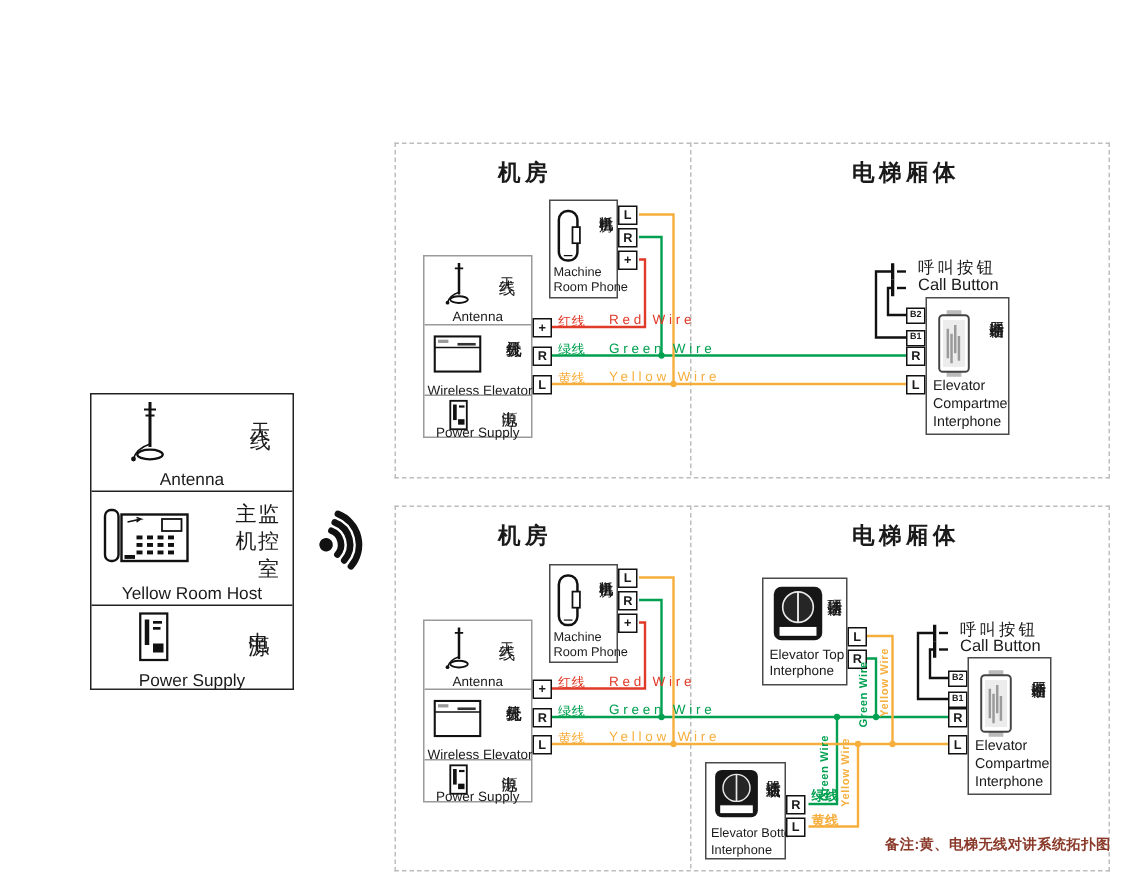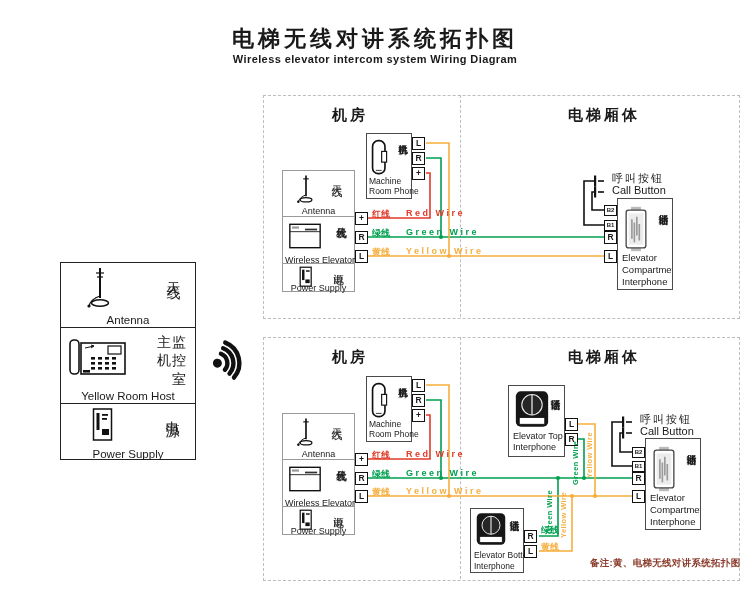--- a/index.html
+++ b/index.html
@@ -25,21 +25,21 @@
   
   .pre{white-space:pre-line;}
   .vzh{writing-mode:vertical-rl;text-orientation:upright;line-height:1.1;}
   .cap{font-weight:normal;}
   
   .term{position:absolute;width:13px;height:13px;background:#fff;border:1.3px solid #111;
         box-sizing:border-box;display:flex;align-items:center;justify-content:center;
         font-size:8.5px;font-weight:bold;line-height:1;z-index:4;}
   .term.sm{height:11px;font-size:6px;}
   
-  .wlabel{position:absolute;display:flex;gap:16px;font-size:9px;font-weight:bold;white-space:nowrap;z-index:5;}
+  .wlabel{position:absolute;display:flex;gap:16px;font-size:9px;font-weight:normal;white-space:nowrap;z-index:5;}
   .wlabel .wen{letter-spacing:2.5px;}
   .c-red{color:var(--red);}
   .c-green{color:var(--green);}
   .c-yellow{color:var(--yellow);}
   .vwire{position:absolute;writing-mode:vertical-rl;transform:rotate(180deg);
          font-size:7.5px;font-weight:bold;letter-spacing:.4px;white-space:nowrap;z-index:5;}
   .wzh{position:absolute;font-size:9px;font-weight:bold;white-space:nowrap;z-index:5;}
   .note{position:absolute;font-size:9.5px;font-weight:bold;color:#8a3a2a;letter-spacing:.3px;white-space:nowrap;}
   
   .wire-layer{position:absolute;left:0;top:0;z-index:3;pointer-events:none;}
@@ -51,22 +51,20 @@
   .icon{position:absolute;}
   .callzh{position:absolute;font-size:11px;letter-spacing:2px;white-space:nowrap;z-index:5;}
   .callen{position:absolute;font-size:11px;white-space:nowrap;z-index:5;}
   .signal{position:absolute;transform:rotate(-14deg);}
 </style>
 </head>
 <body>
 
 <div class="canvas">
 
-  <div class="abs title-zh" style="left:120px;top:24px;width:510px;">电梯无线对讲系统拓扑图</div>
-  <div class="abs title-en" style="left:120px;top:53px;width:510px;">Wireless elevator intercom system Wiring Diagram</div>
 
 
   <div class="panel" style="left:263px;top:95px;width:475px;height:222px;"></div>
   <div class="pdiv" style="left:460px;top:95px;height:222px;"></div>
   <div class="panel" style="left:263px;top:337px;width:475px;height:242px;"></div>
   <div class="pdiv" style="left:460px;top:337px;height:242px;"></div>
 
   <div class="sec" style="left:332px;top:106px;">机房</div>
   <div class="sec" style="left:568px;top:106px;">电梯厢体</div>
   <div class="sec" style="left:332px;top:348px;">机房</div>

